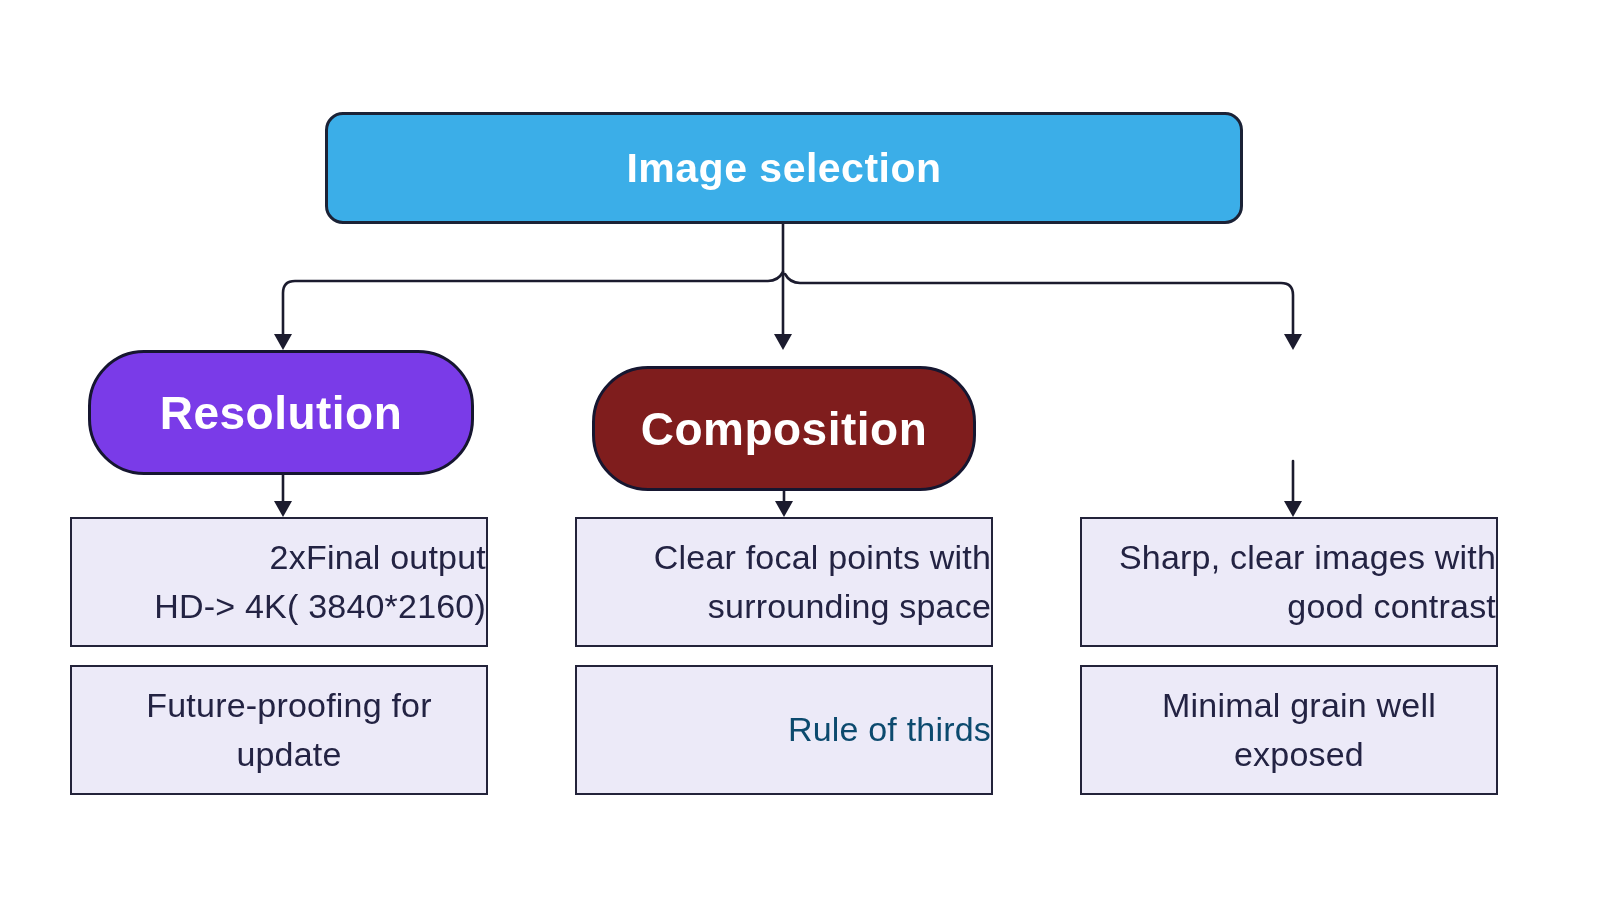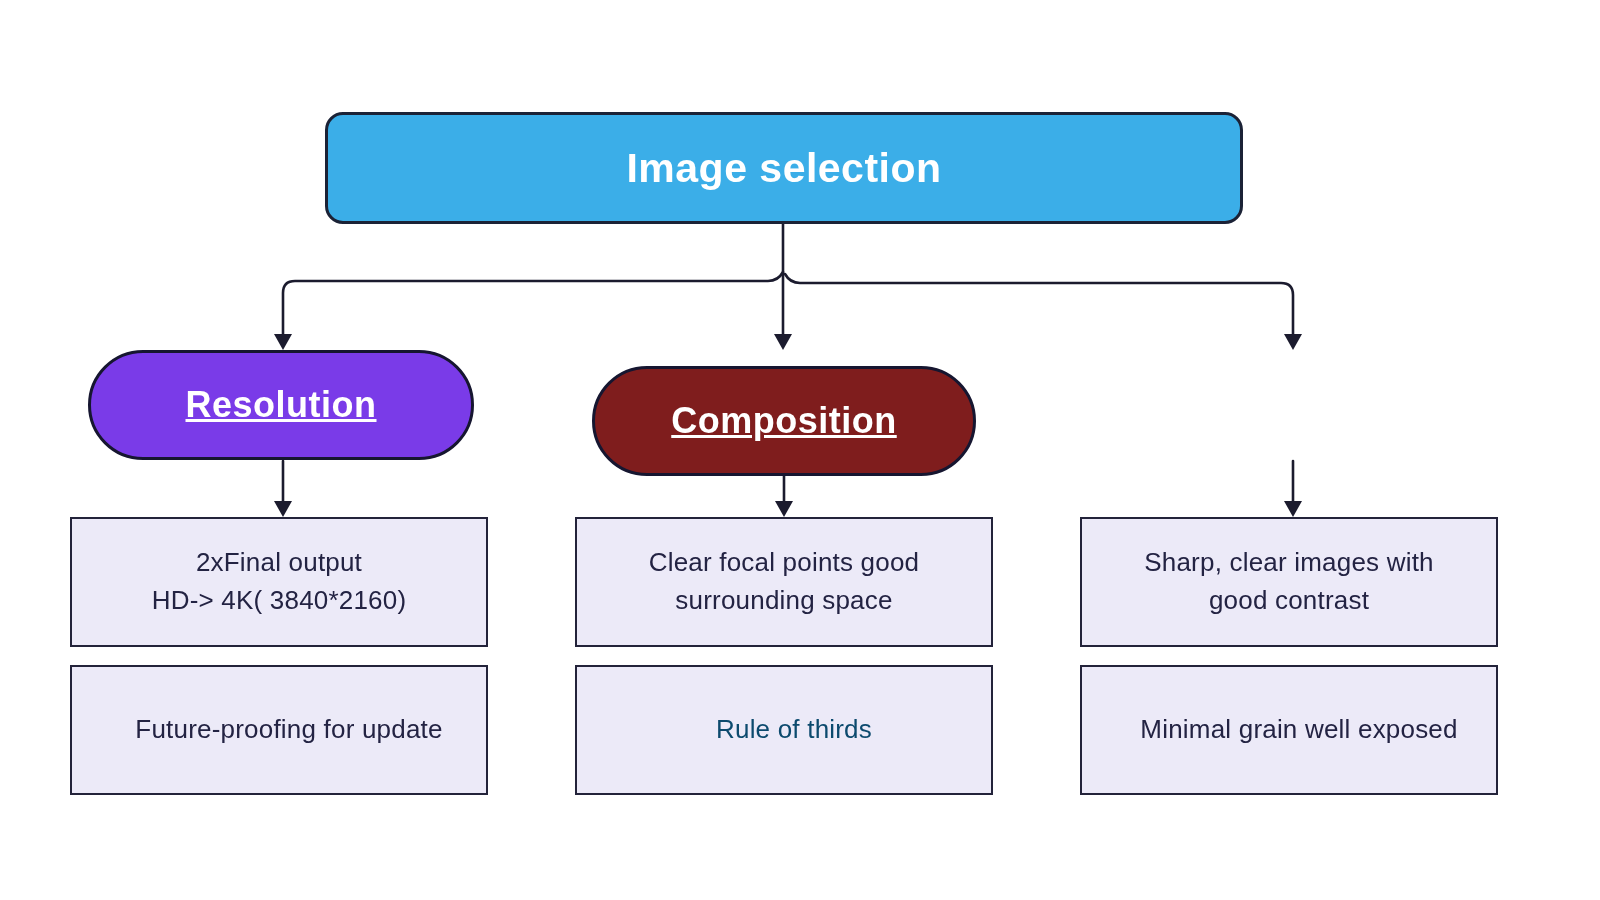--- a/index.html
+++ b/index.html
@@ -34,42 +34,41 @@
     left: 325px; top: 88px;
     width: 918px; height: 112px;
     border: 3px solid #1b2236;
     border-radius: 18px;
     font-size: 41px;
     font-weight: 700;
     letter-spacing: 0.5px;
   }
   .node-pill {
     top: 350px;
-    height: 110px;
+    height: 125px;
     border: 3px solid #161630;
     border-radius: 56px;
-    font-size: 36px;
+    font-size: 46px;
     font-weight: 700;
     letter-spacing: 0.5px;
-    text-decoration: underline;
   }
   .pill-resolution  { left: 88px;   width: 386px; }
   .pill-composition { left: 592px;  width: 384px; }
   .pill-quality     { left: 1100px; width: 392px; }
   .leaf {
     position: absolute;
     display: flex;
     flex-direction: column;
-    align-items: center;
+    align-items: flex-end;
     justify-content: center;
     box-sizing: border-box;
     width: 418px;
     height: 130px;
     border: 2px solid #23233a;
-    font-size: 26px;
+    font-size: 34px;
     font-weight: 400;
     line-height: 1.45;
     text-align: center;
     letter-spacing: 0.2px;
   }
   .leaf-row-1 { top: 517px; }
   .leaf-row-2 { top: 665px; padding-left: 20px; }
   .leaf-col-1 { left: 70px; }
   .leaf-col-2 { left: 575px; }
   .leaf-col-3 { left: 1080px; }
@@ -119,21 +118,21 @@
   <div class="leaf leaf-row-1 leaf-col-1" style="background-color: rgb(236, 234, 248);">
     <div class="leaf-line" style="color: rgb(35, 35, 67);">2xFinal output</div>
     <div class="leaf-line" style="color: rgb(35, 35, 67);">HD-&gt; 4K( 3840*2160)</div>
   </div>
 
   <div class="leaf leaf-row-2 leaf-col-1" style="background-color: rgb(236, 234, 248);">
     <div class="leaf-line" style="color: rgb(35, 35, 67);">Future-proofing for update</div>
   </div>
 
   <div class="leaf leaf-row-1 leaf-col-2" style="background-color: rgb(236, 234, 248);">
-    <div class="leaf-line" style="color: rgb(35, 35, 67);">Clear focal points good</div>
+    <div class="leaf-line" style="color: rgb(35, 35, 67);">Clear focal points with</div>
     <div class="leaf-line" style="color: rgb(35, 35, 67);">surrounding space</div>
   </div>
 
   <div class="leaf leaf-row-2 leaf-col-2" style="background-color: rgb(236, 234, 248);">
     <div class="leaf-line" style="color: #0c4a6e;">Rule of thirds</div>
   </div>
 
   <div class="leaf leaf-row-1 leaf-col-3" style="background-color: rgb(236, 234, 248);">
     <div class="leaf-line" style="color: rgb(35, 35, 67);">Sharp, clear images with</div>
     <div class="leaf-line" style="color: rgb(35, 35, 67);">good contrast</div>

